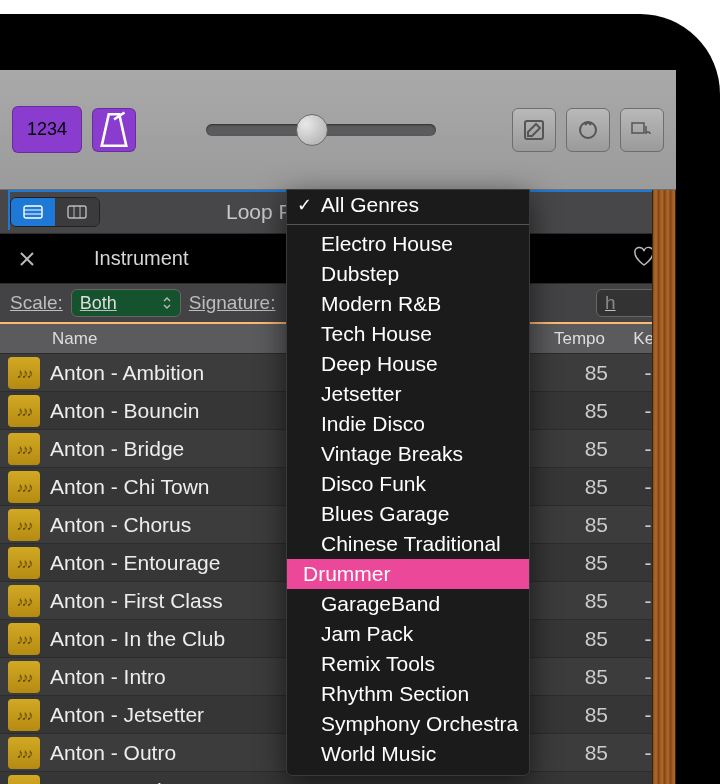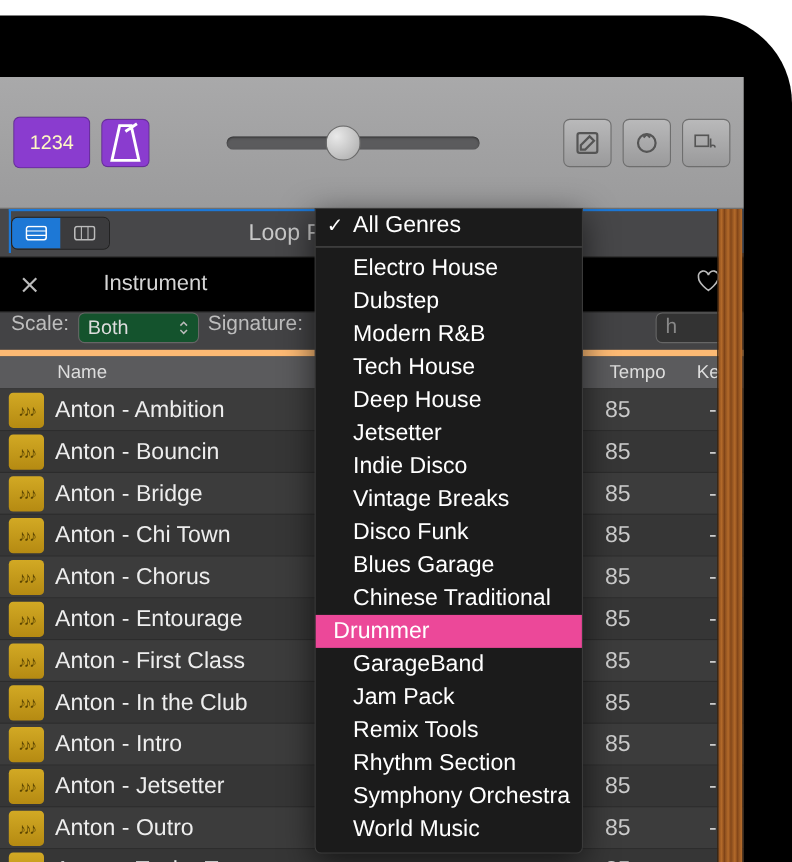--- a/index.html
+++ b/index.html
@@ -29,21 +29,21 @@
     height: 120px;
     background: linear-gradient(#a9a9aa, #9b9b9c);
     display: flex;
     align-items: center;
     padding: 0 12px;
     gap: 10px;
     border-bottom: 1px solid #6f6f6f;
   }
   .toolbar .count-box {
     background: #8a3ccf;
-    color: #fef9c3;
+    color: #000000;
     font-size: 18px;
     padding: 12px 14px;
     border-radius: 6px;
     border: 1px solid rgba(0,0,0,.25);
   }
   .metronome {
     width: 44px; height: 44px;
     background: #8a3ccf;
     border-radius: 6px;
     border: 1px solid rgba(0,0,0,.25);
@@ -106,23 +106,23 @@
     height: 50px; background:#000000;
     display:flex; align-items:center; padding:0 10px; gap:10px;
     border-bottom:1px solid #2c2c2c;
   }
   .xbtn { width:34px;height:34px;color:#bbb; display:flex;align-items:center;justify-content:center; }
   .tab { color:#d6d6d6; font-size:20px; padding:0 40px; }
   .heart { width:30px;color:#bbb; margin-left:auto; margin-right:4px; }
 
   .bh-row3 {
     height: 40px; background:#434345;
-    display:flex; padding:0 10px; gap:8px;
-    border-bottom:6px solid #fdba74;
-    color:#bdbdbd; font-size:19px;
+    display:flex; align-items:center; padding:0 10px; gap:8px;
+    border-bottom:2px solid #fdba74;
+    color:#bdbdbd; font-size:19px;text-decoration:underline;
   }
   .scale-select {
     width: 110px; height:28px; background:#14532d; border:1px solid #666; border-radius:6px;
     color:#ddd; display:flex;align-items:center;justify-content:space-between;
     padding:0 8px; font-size:18px;
   }
   .search-tail { margin-left:auto; height:28px; border:1px solid #666; border-radius:6px; width:70px; background:#333; color:#888; padding:0 8px; display:flex;align-items:center;}
 
   .col-head {
     height: 30px; background:#5b5b5d;
@@ -143,21 +143,21 @@
   .row:nth-child(odd){ background:#3c3c3c; }
   .row:nth-child(even){ background:#363636; }
   .row .loop-icon {
     width:32px;height:32px;margin-left:8px;margin-right:10px;
     background: linear-gradient(#d2a924,#b58a12);
     border-radius:4px;
     display:flex;align-items:center;justify-content:center;
   }
   .row .loop-icon span { color:#5a4400; font-size:14px; letter-spacing:-2px; }
   .row .r-name { flex:1; }
-  .row .r-tempo { width:70px; color:#ccc; text-align:left; padding-right:12px;}
+  .row .r-tempo { width:70px; color:#ccc; text-align:right; padding-right:12px;}
   .row .r-key { width:56px; color:#ccc; text-align:center; }
 
   
   .wood {
     position:absolute; top:0; bottom:0; right:44px; width:24px;
     background: repeating-linear-gradient(90deg,#8a4d1d 0,#b36a2a 3px,#7a3f15 6px);
     border-left:1px solid #3a2310;
     border-right:1px solid #3a2310;
     z-index:2;
   }

